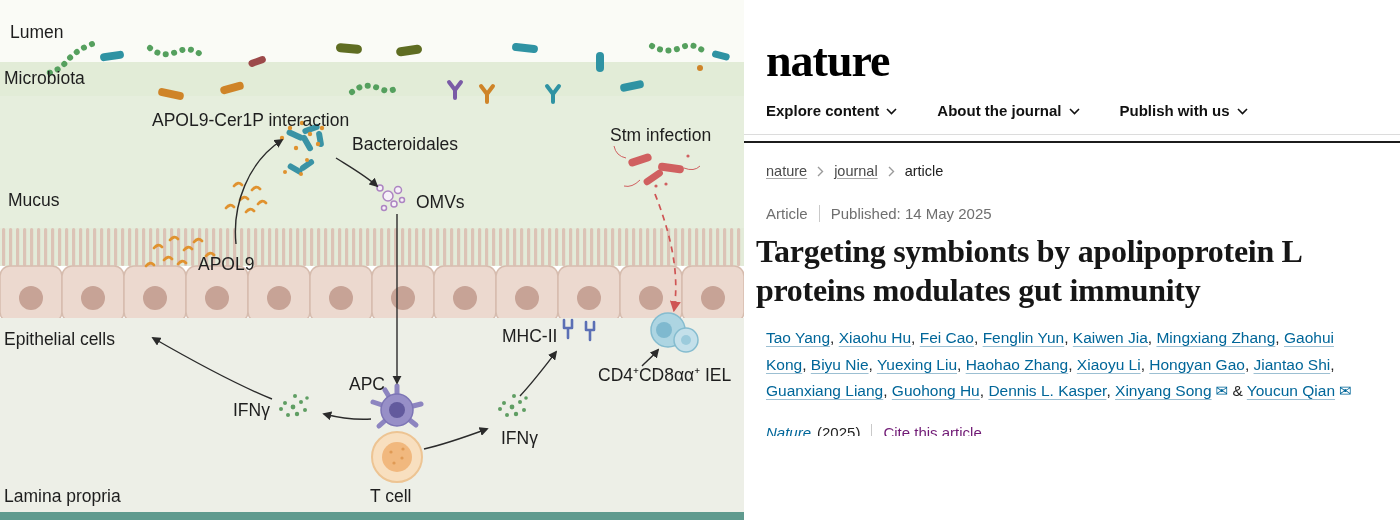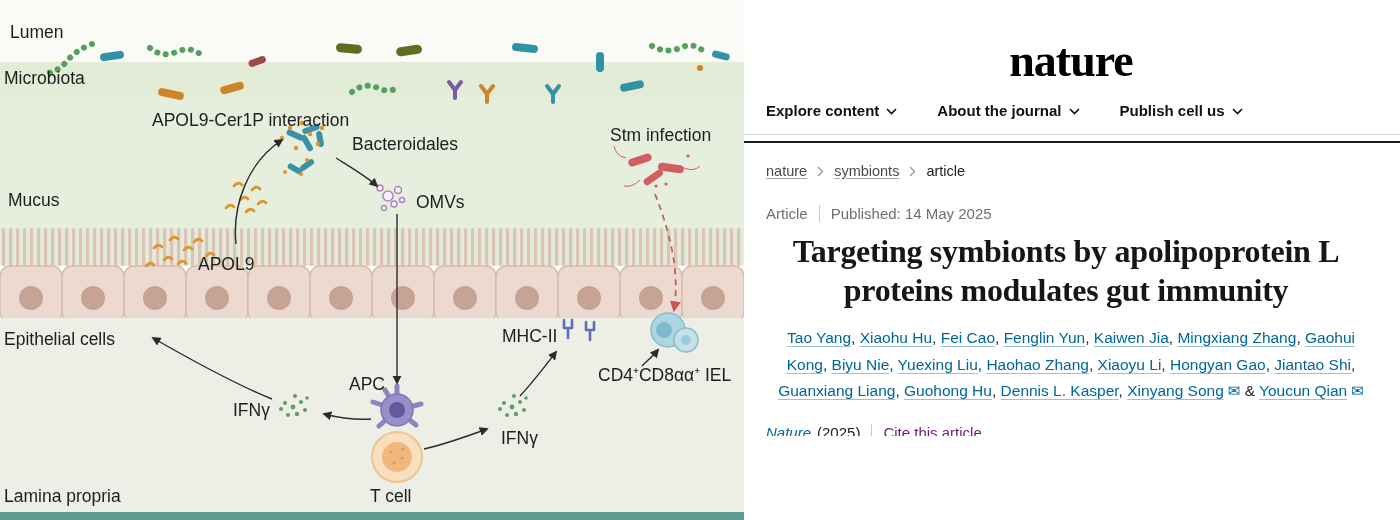--- a/index.html
+++ b/index.html
@@ -10,21 +10,21 @@
     font-family:"Liberation Sans", sans-serif;
     background:#ffffff;
   }
 
   
   .figure-panel { flex:0 0 744px; width:744px; height:446px; }
   .figure-panel svg { display:block; }
   .fig-label { font-family:"Liberation Sans", sans-serif; font-size:17.5px; fill:#1e1e1e; }
 
   
-  .article-panel { flex:1 1 auto; background:#fff; height:436px; overflow:hidden;text-align:center; }
+  .article-panel { flex:1 1 auto; background:#fff; height:436px; overflow:hidden; }
 
   .masthead { padding:38px 24px 15px 22px; border-bottom:1px solid #dcdcdc; }
   .logo {
     font-family:"Liberation Serif", serif; font-weight:700;
     font-size:46px; line-height:1; color:#000; letter-spacing:-1px;
   }
   .nav-row { display:flex; gap:40px; margin-top:18px; }
   .nav-item {
     display:flex; align-items:center; gap:7px;
     font-size:15px; font-weight:700; color:#111; cursor:pointer; white-space:nowrap;
@@ -339,35 +339,35 @@
             <path d="M1 1 L5.5 5.5 L10 1" fill="none" stroke="currentColor" stroke-width="1.6"></path>
           </svg>
       </span>
       <span class="nav-item">
         <span>About the journal</span>
         <svg width="11" height="7" viewBox="0 0 11 7">
             <path d="M1 1 L5.5 5.5 L10 1" fill="none" stroke="currentColor" stroke-width="1.6"></path>
           </svg>
       </span>
       <span class="nav-item">
-        <span>Publish cell us</span>
+        <span>Publish with us</span>
         <svg width="11" height="7" viewBox="0 0 11 7">
             <path d="M1 1 L5.5 5.5 L10 1" fill="none" stroke="currentColor" stroke-width="1.6"></path>
           </svg>
       </span>
     </nav>
   </div>
   <div class="dark-rule"></div>
 
   <div class="breadcrumbs">
     <a class="crumb-link">nature</a>
     <svg width="7" height="11" viewBox="0 0 7 11">
         <path d="M1 1 L5.5 5.5 L1 10" fill="none" stroke="#9a9a9a" stroke-width="1.4"></path>
       </svg>
-    <a class="crumb-link">symbionts</a>
+    <a class="crumb-link">journal</a>
     <svg width="7" height="11" viewBox="0 0 7 11">
         <path d="M1 1 L5.5 5.5 L1 10" fill="none" stroke="#9a9a9a" stroke-width="1.4"></path>
       </svg>
     <span class="crumb-current">article</span>
   </div>
 
   <div class="article-meta">
     <span>Article</span>
     <span class="meta-divider"></span>
     <span>

